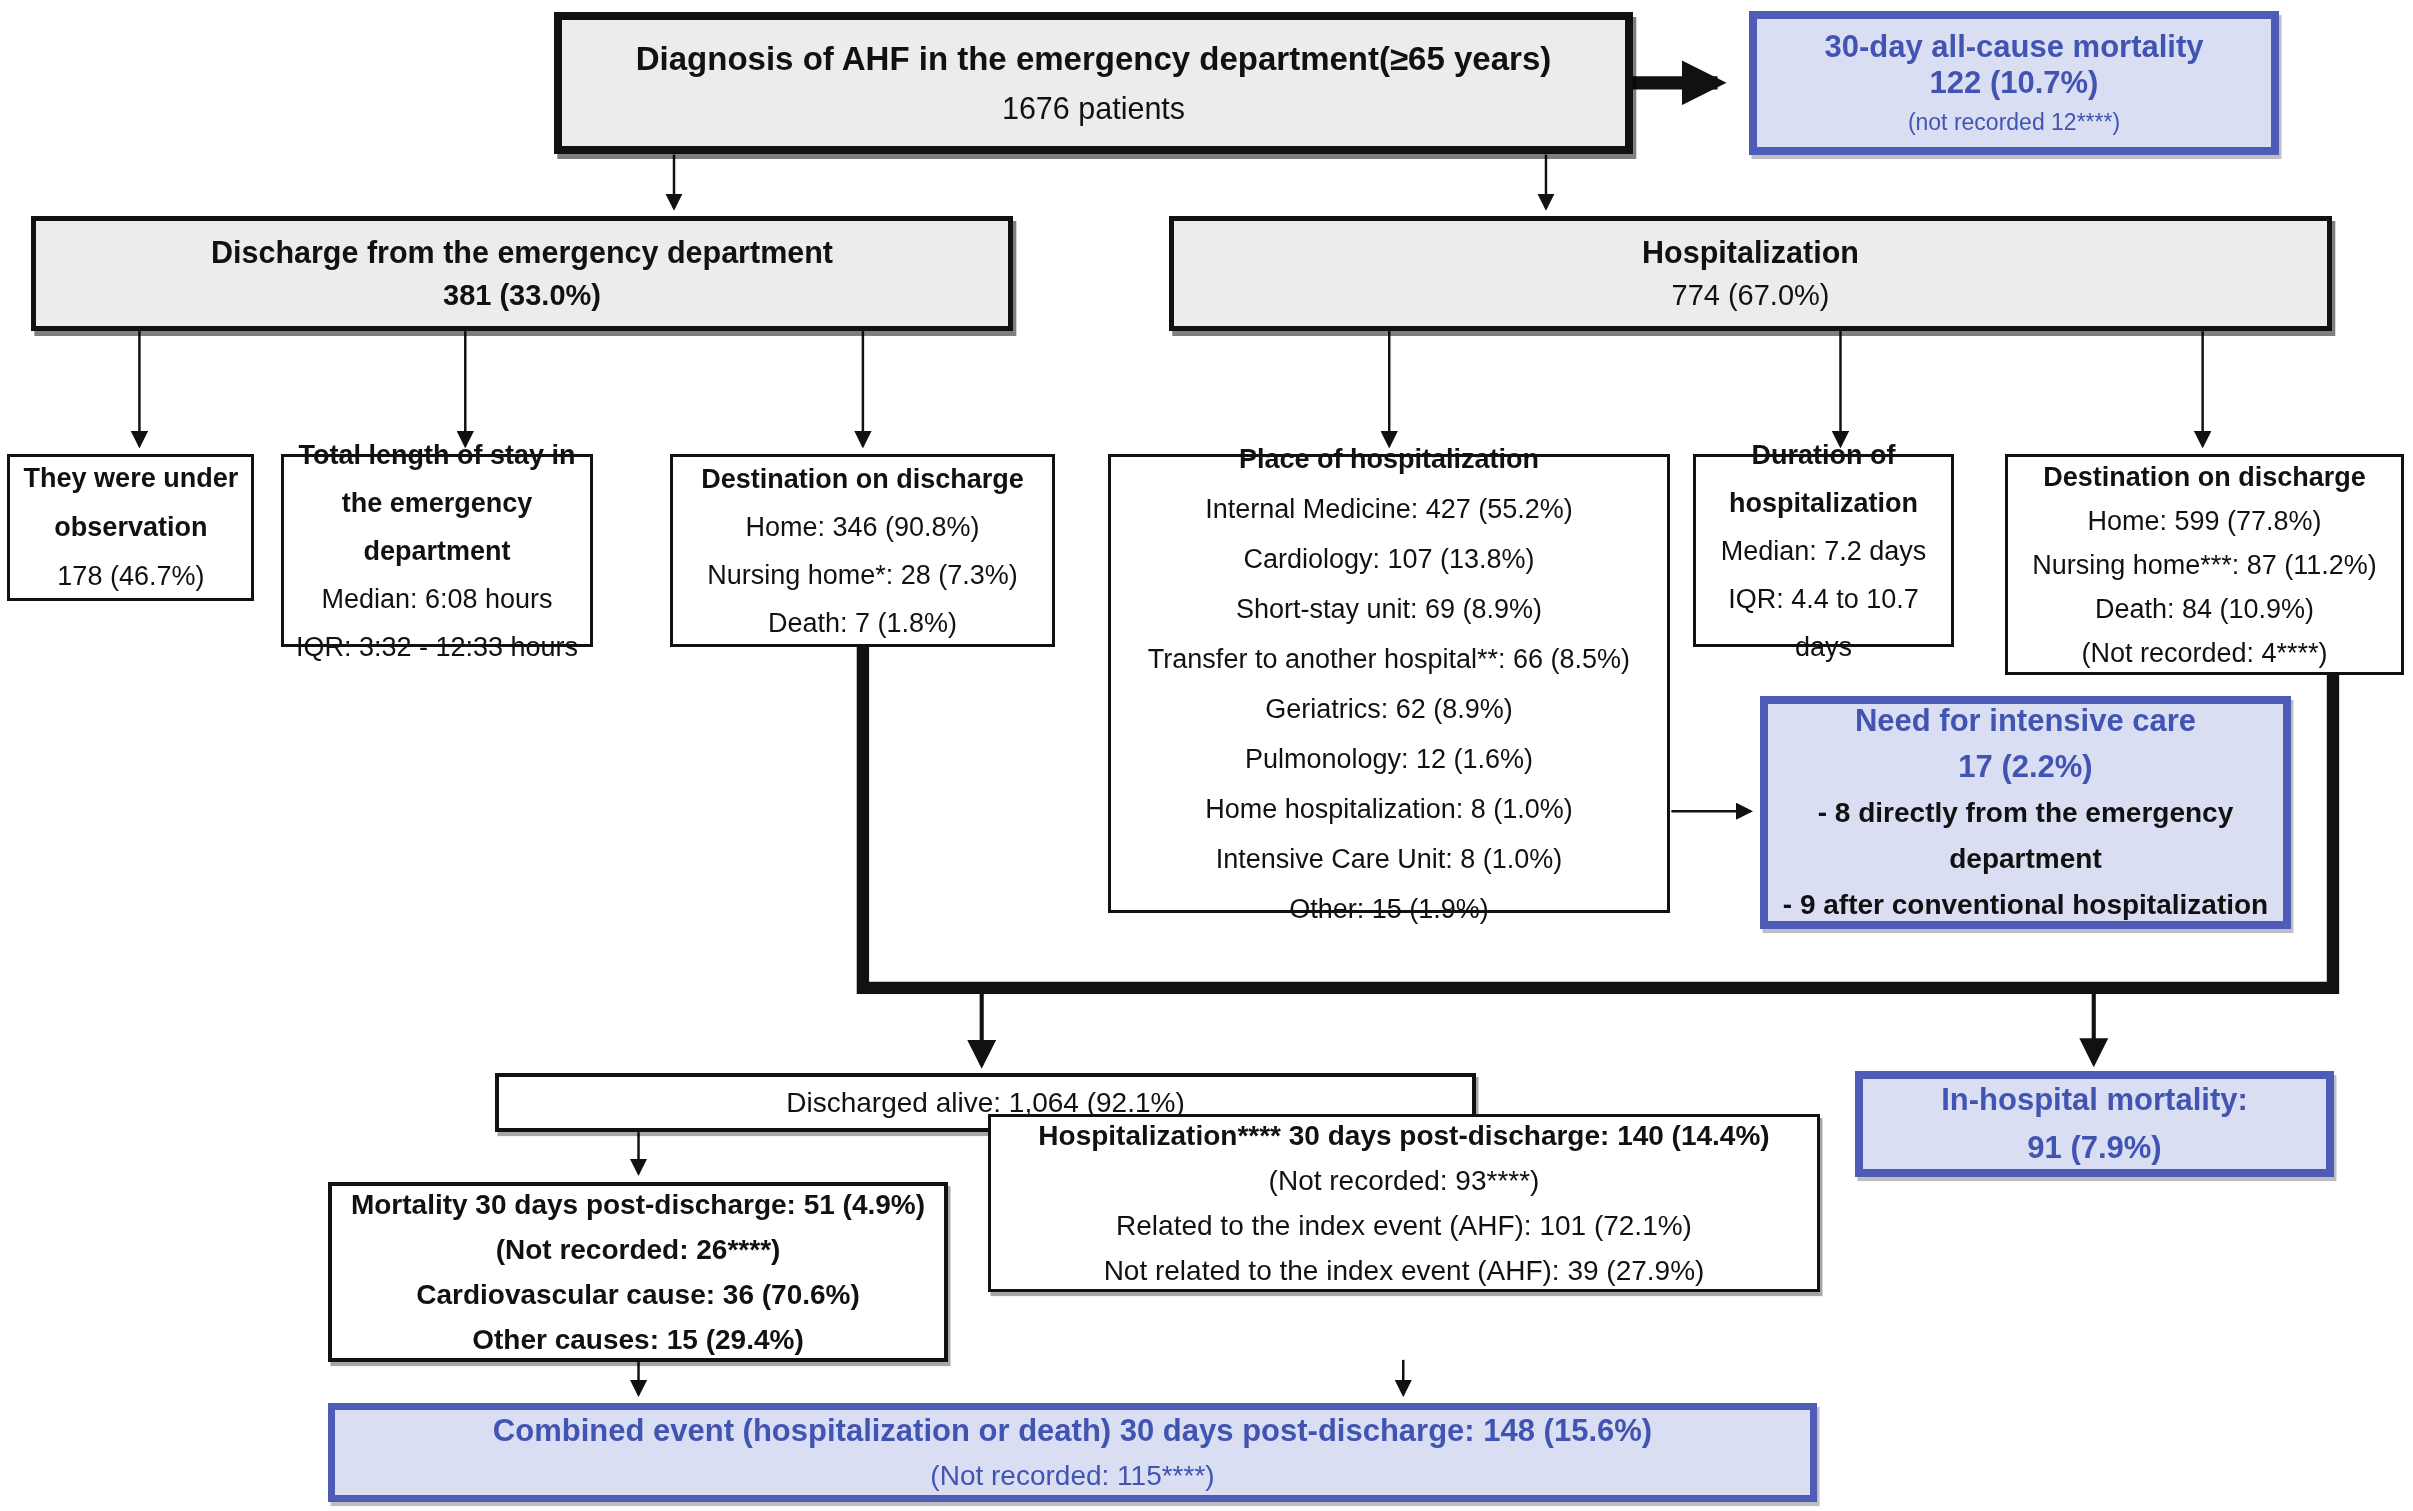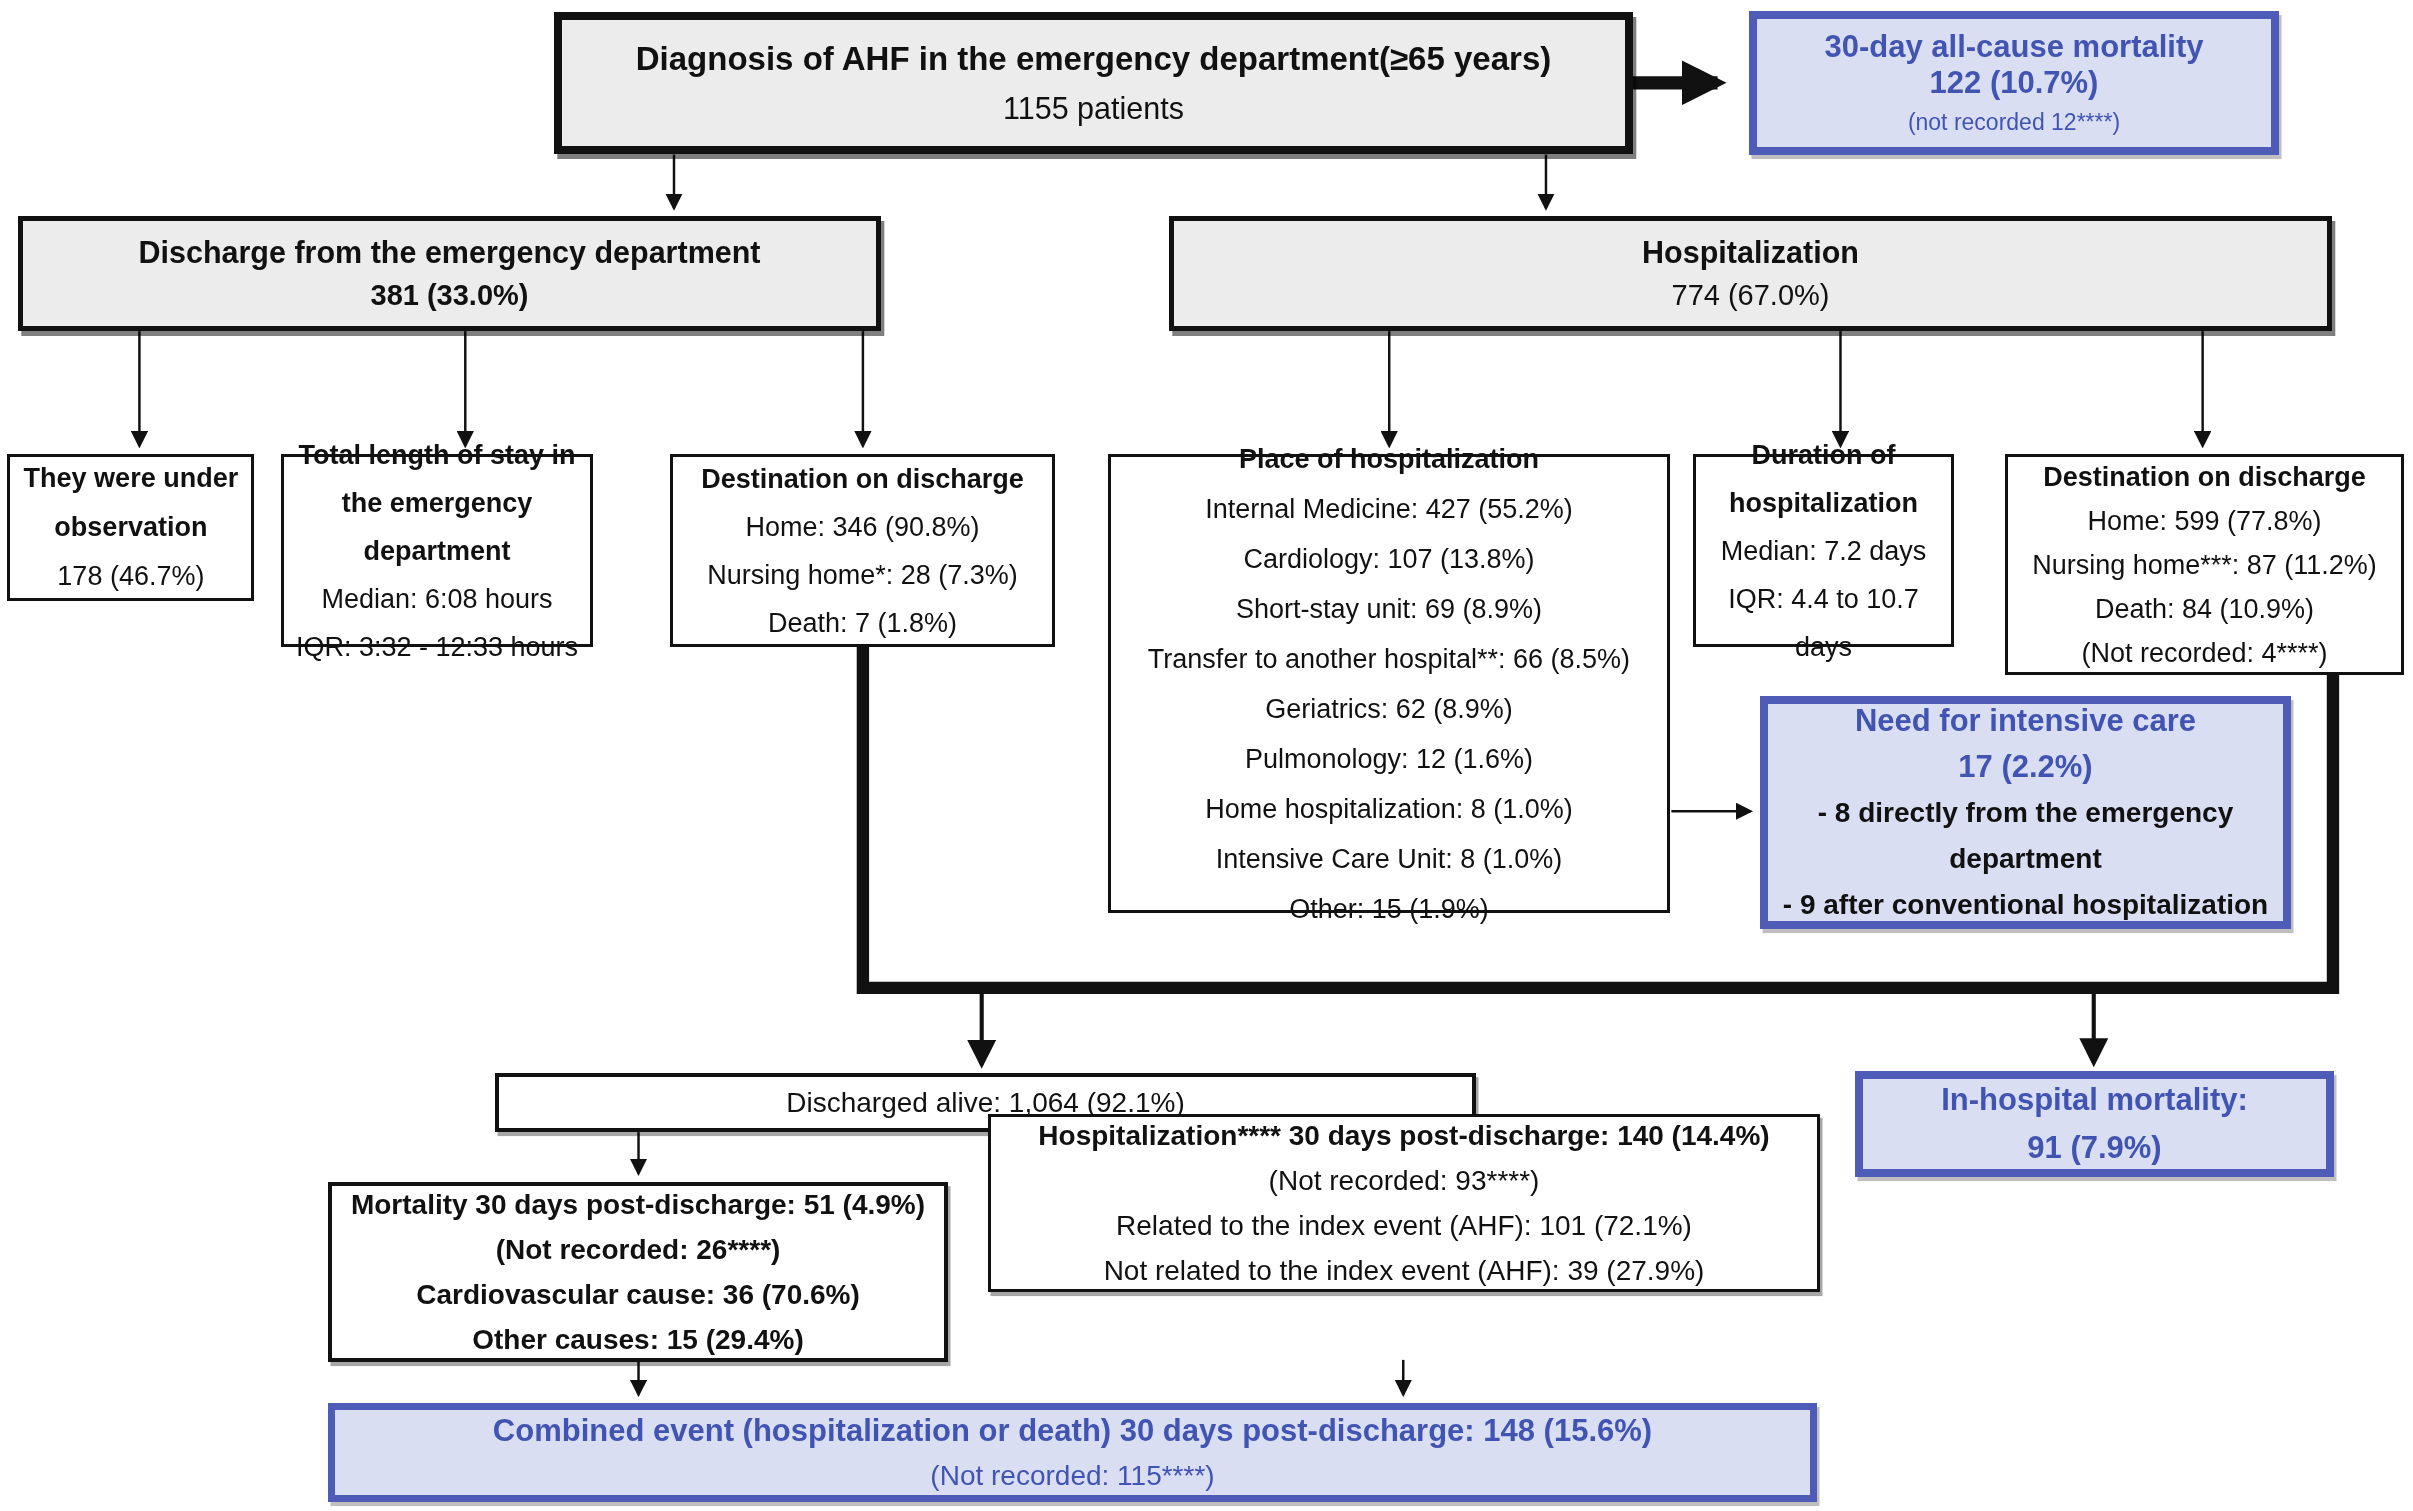--- a/index.html
+++ b/index.html
@@ -68,30 +68,30 @@
 
     <line x1="774" y1="1372" x2="774" y2="1422" stroke="#111" stroke-width="3" marker-end="url(#arr)"></line>
     <line x1="1701" y1="1372" x2="1701" y2="1422" stroke="#111" stroke-width="3" marker-end="url(#arr)"></line>
 
     <line x1="774" y1="1650" x2="774" y2="1690" stroke="#111" stroke-width="3" marker-end="url(#arr)"></line>
     <line x1="1701" y1="1648" x2="1701" y2="1690" stroke="#111" stroke-width="3" marker-end="url(#arr)"></line>
   </svg>
 
   <div class="box gray rootb" style="left:554px;top:12.4px;width:1079px;height:142px">
     <div class="fs40 b">Diagnosis of AHF in the emergency department(≥65 years)</div>
-    <div class="fs37" style="margin-top:13.2px">1155 patients</div>
+    <div class="fs37" style="margin-top:13.2px">1676 patients</div>
   </div>
 
   <div class="box blue" style="left:1749px;top:10.7px;width:530px;height:144px">
     <div class="fs38 b">30-day all-cause mortality</div>
     <div class="fs38 b">122 (10.7%)</div>
     <div class="fs28" style="margin-top:8.3px">(not recorded 12****)</div>
   </div>
 
-  <div class="box gray" style="left:18px;top:216px;width:863px;height:115px">
+  <div class="box gray" style="left:31px;top:216px;width:982px;height:115px">
     <div class="fs37 b">Discharge from the emergency department</div>
     <div class="fs35 b" style="margin-top:8.3px">381 (33.0%)</div>
   </div>
 
   <div class="box gray" style="left:1169px;top:216px;width:1163px;height:115px">
     <div class="fs37 b">Hospitalization</div>
     <div class="fs35" style="margin-top:8.3px">774 (67.0%)</div>
   </div>
 
   <div class="box" style="left:7.4px;top:454px;width:247px;height:147px;line-height:49px">

